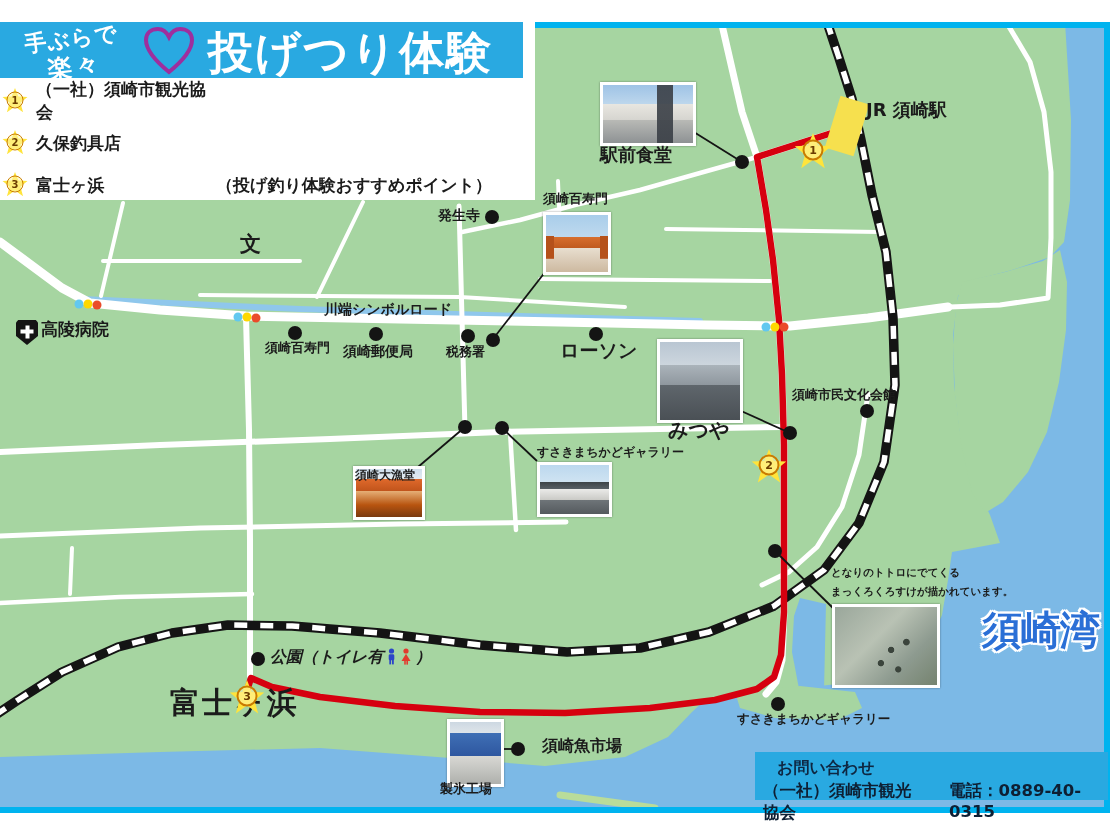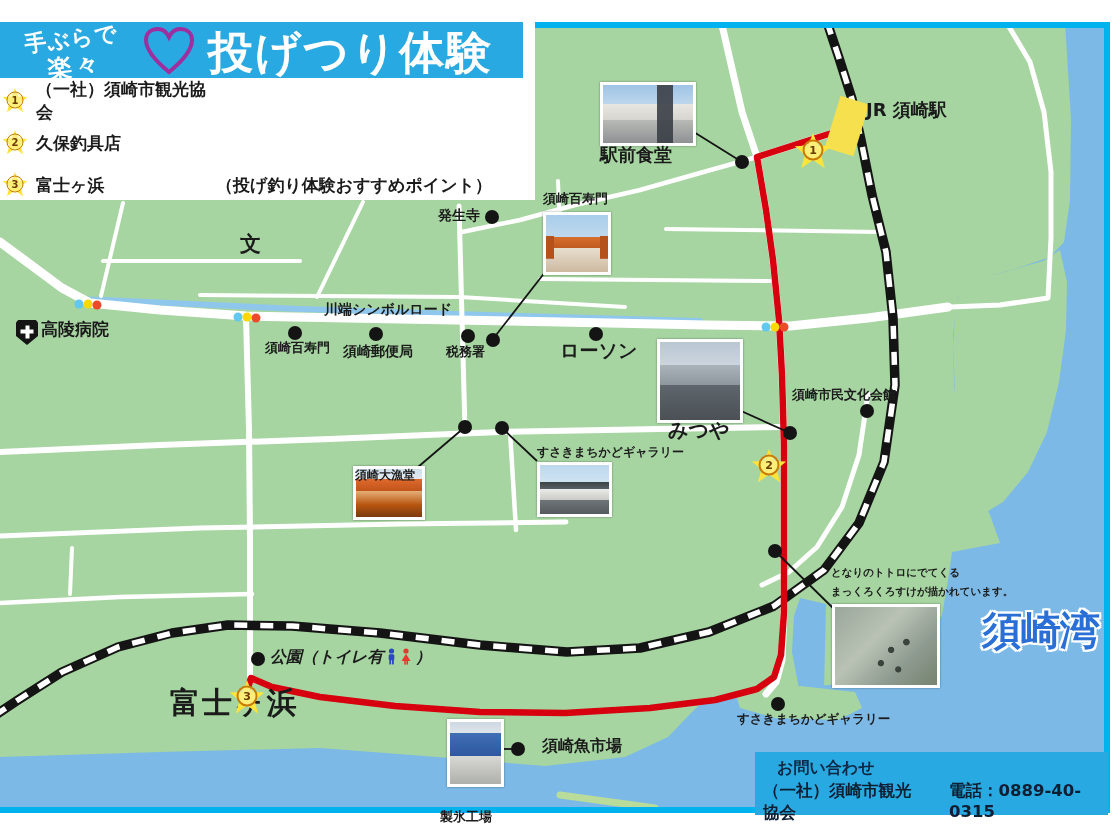--- a/index.html
+++ b/index.html
@@ -27,21 +27,21 @@
   .tagline .l1{display:block;font-size:22px;font-weight:800;letter-spacing:1px;}
   .tagline .l2{display:block;font-size:25px;font-weight:800;margin-top:-4px;letter-spacing:2px;}
   .banner-title{position:absolute;left:208px;top:1px;font-size:45px;font-weight:800;color:#fff;letter-spacing:2px;}
   .heart{position:absolute;left:143px;top:4px;}
   .legend-row{position:absolute;left:2px;display:flex;align-items:center;height:30px;}
   .legend-star{position:relative;width:26px;height:26px;flex:0 0 26px;}
   .legend-star .star-num{width:15px;height:15px;font-size:10px;border-width:1.5px;}
   .legend-name{font-size:17px;font-weight:700;color:#1b1b1b;width:180px;margin-left:8px;}
   .legend-note{font-size:17px;font-weight:700;color:#1b1b1b;}
   
-  .contact{position:absolute;left:755px;top:752px;width:353px;height:63px;background:#29a9e1;
+  .contact{position:absolute;left:755px;top:752px;width:353px;height:48px;background:#29a9e1;
            z-index:10;padding:0;}
   .contact-heading{position:absolute;left:22px;top:6px;font-size:16px;font-weight:800;color:#0e2742;}
   .contact-line{position:absolute;left:8px;top:28px;display:flex;gap:24px;font-size:16.5px;font-weight:800;color:#0e1f33;}
   
   .hospital{position:absolute;left:16px;top:320px;display:flex;gap:3px;z-index:6;}
   .hosp-icon{position:relative;width:22px;height:25px;background:#141414;
     clip-path:polygon(10% 0,90% 0,100% 10%,100% 64%,50% 100%,0 64%,0 10%);}
   .hosp-cross{position:absolute;left:50%;top:46%;transform:translate(-50%,-50%);width:13px;height:13px;
     background:linear-gradient(#fff,#fff) center/4px 13px no-repeat,
                linear-gradient(#fff,#fff) center/13px 4px no-repeat;}
@@ -196,21 +196,21 @@
   <div class="mlabel" style="left:560px;top:340px;font-size:19px;">ローソン</div>
   <div class="mlabel" style="left:668px;top:419px;font-size:20px;">みつや</div>
   <div class="mlabel" style="left:792px;top:388px;font-size:13px;">須崎市民文化会館</div>
   <div class="mlabel" style="left:355px;top:451px;font-size:12px;margin-top:18px;">須崎大漁堂</div>
   <div class="mlabel" style="left:537px;top:446px;font-size:12px;">すさきまちかどギャラリー</div>
   <div class="mlabel" style="left:831px;top:567px;font-size:10.5px;">となりのトトロにでてくる</div>
   <div class="mlabel" style="left:831px;top:586px;font-size:10.5px;">まっくろくろすけが描かれています。</div>
   <div class="mlabel bay" style="left:982px;top:608px;">須崎湾</div>
   <div class="mlabel" style="left:170px;top:686px;font-size:30px;letter-spacing:2px;">富士ヶ浜</div>
   <div class="mlabel" style="left:542px;top:737px;font-size:16px;">須崎魚市場</div>
-  <div class="mlabel" style="left:440px;top:782px;font-size:13px;margin-top:28px;">製氷工場</div>
+  <div class="mlabel" style="left:440px;top:782px;font-size:13px;">製氷工場</div>
   <div class="mlabel" style="left:737px;top:712px;font-size:12.5px;">すさきまちかどギャラリー</div>
   <div class="mlabel" style="left:240px;top:233px;font-size:21px;">文</div>
 
   <div class="hospital">
     <span class="hosp-icon">
         <span class="hosp-cross"></span>
       </span>
     <span class="mlabel" style="position:static;font-size:17px;">高陵病院</span>
   </div>
 

